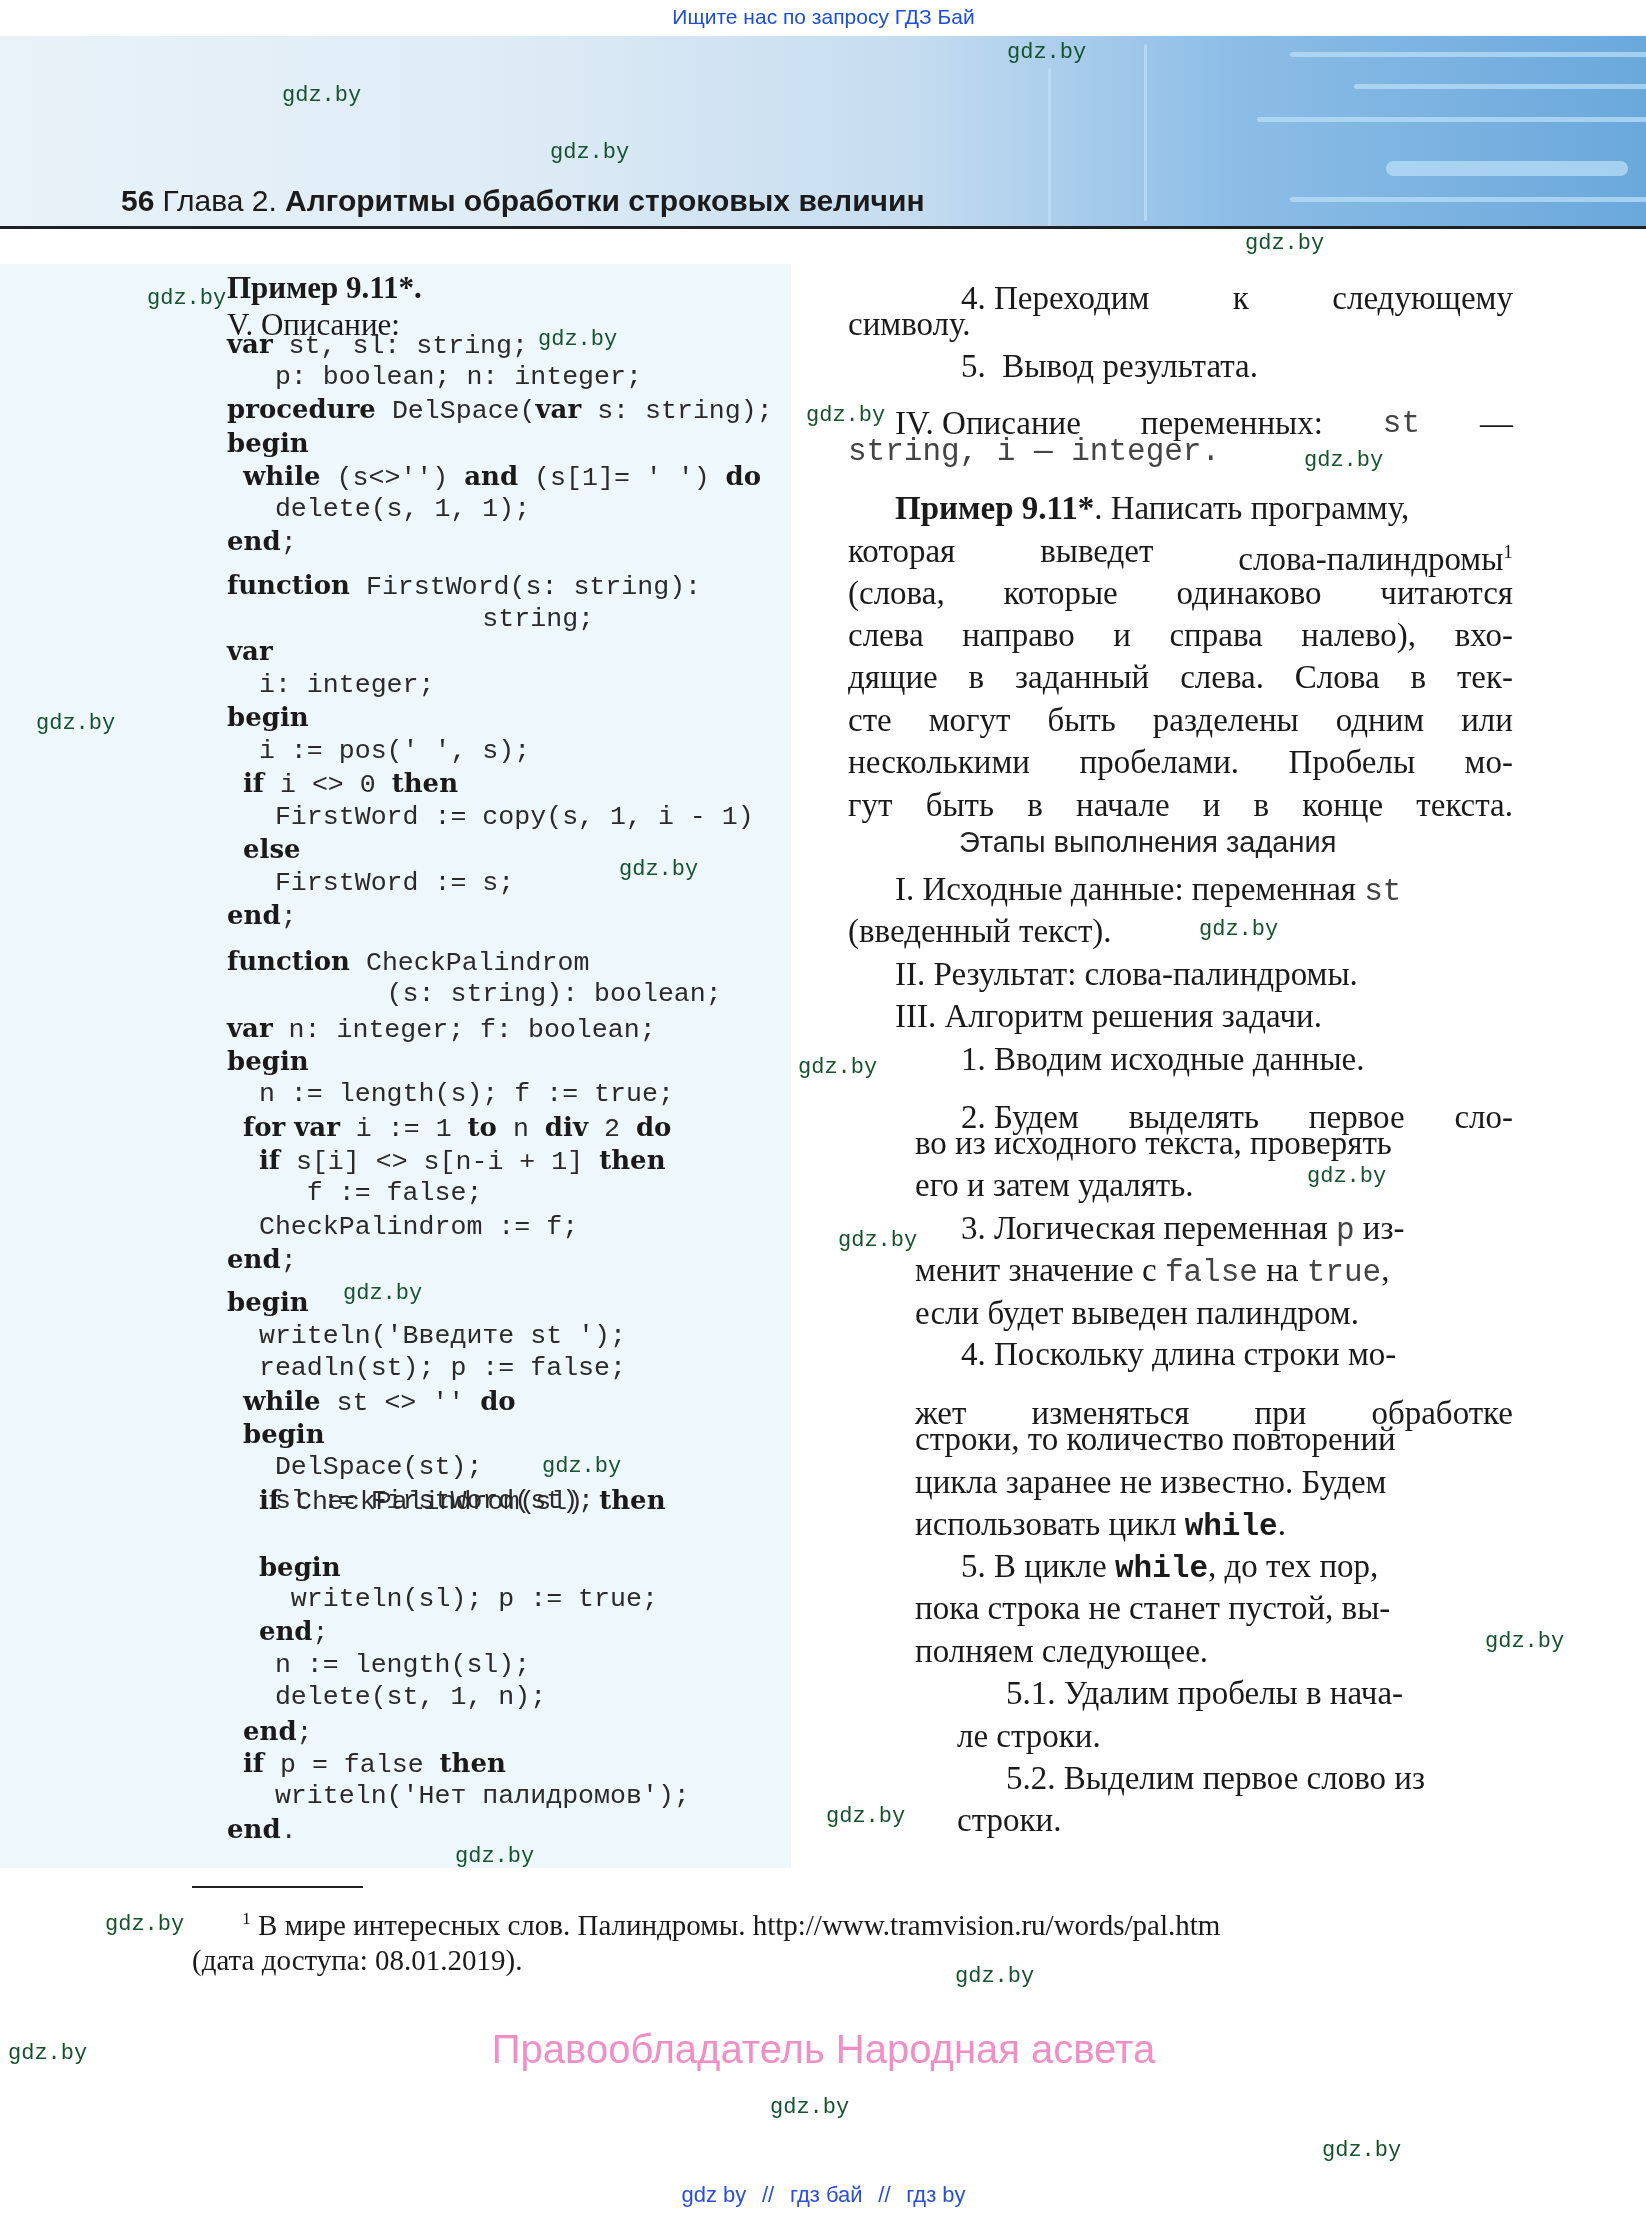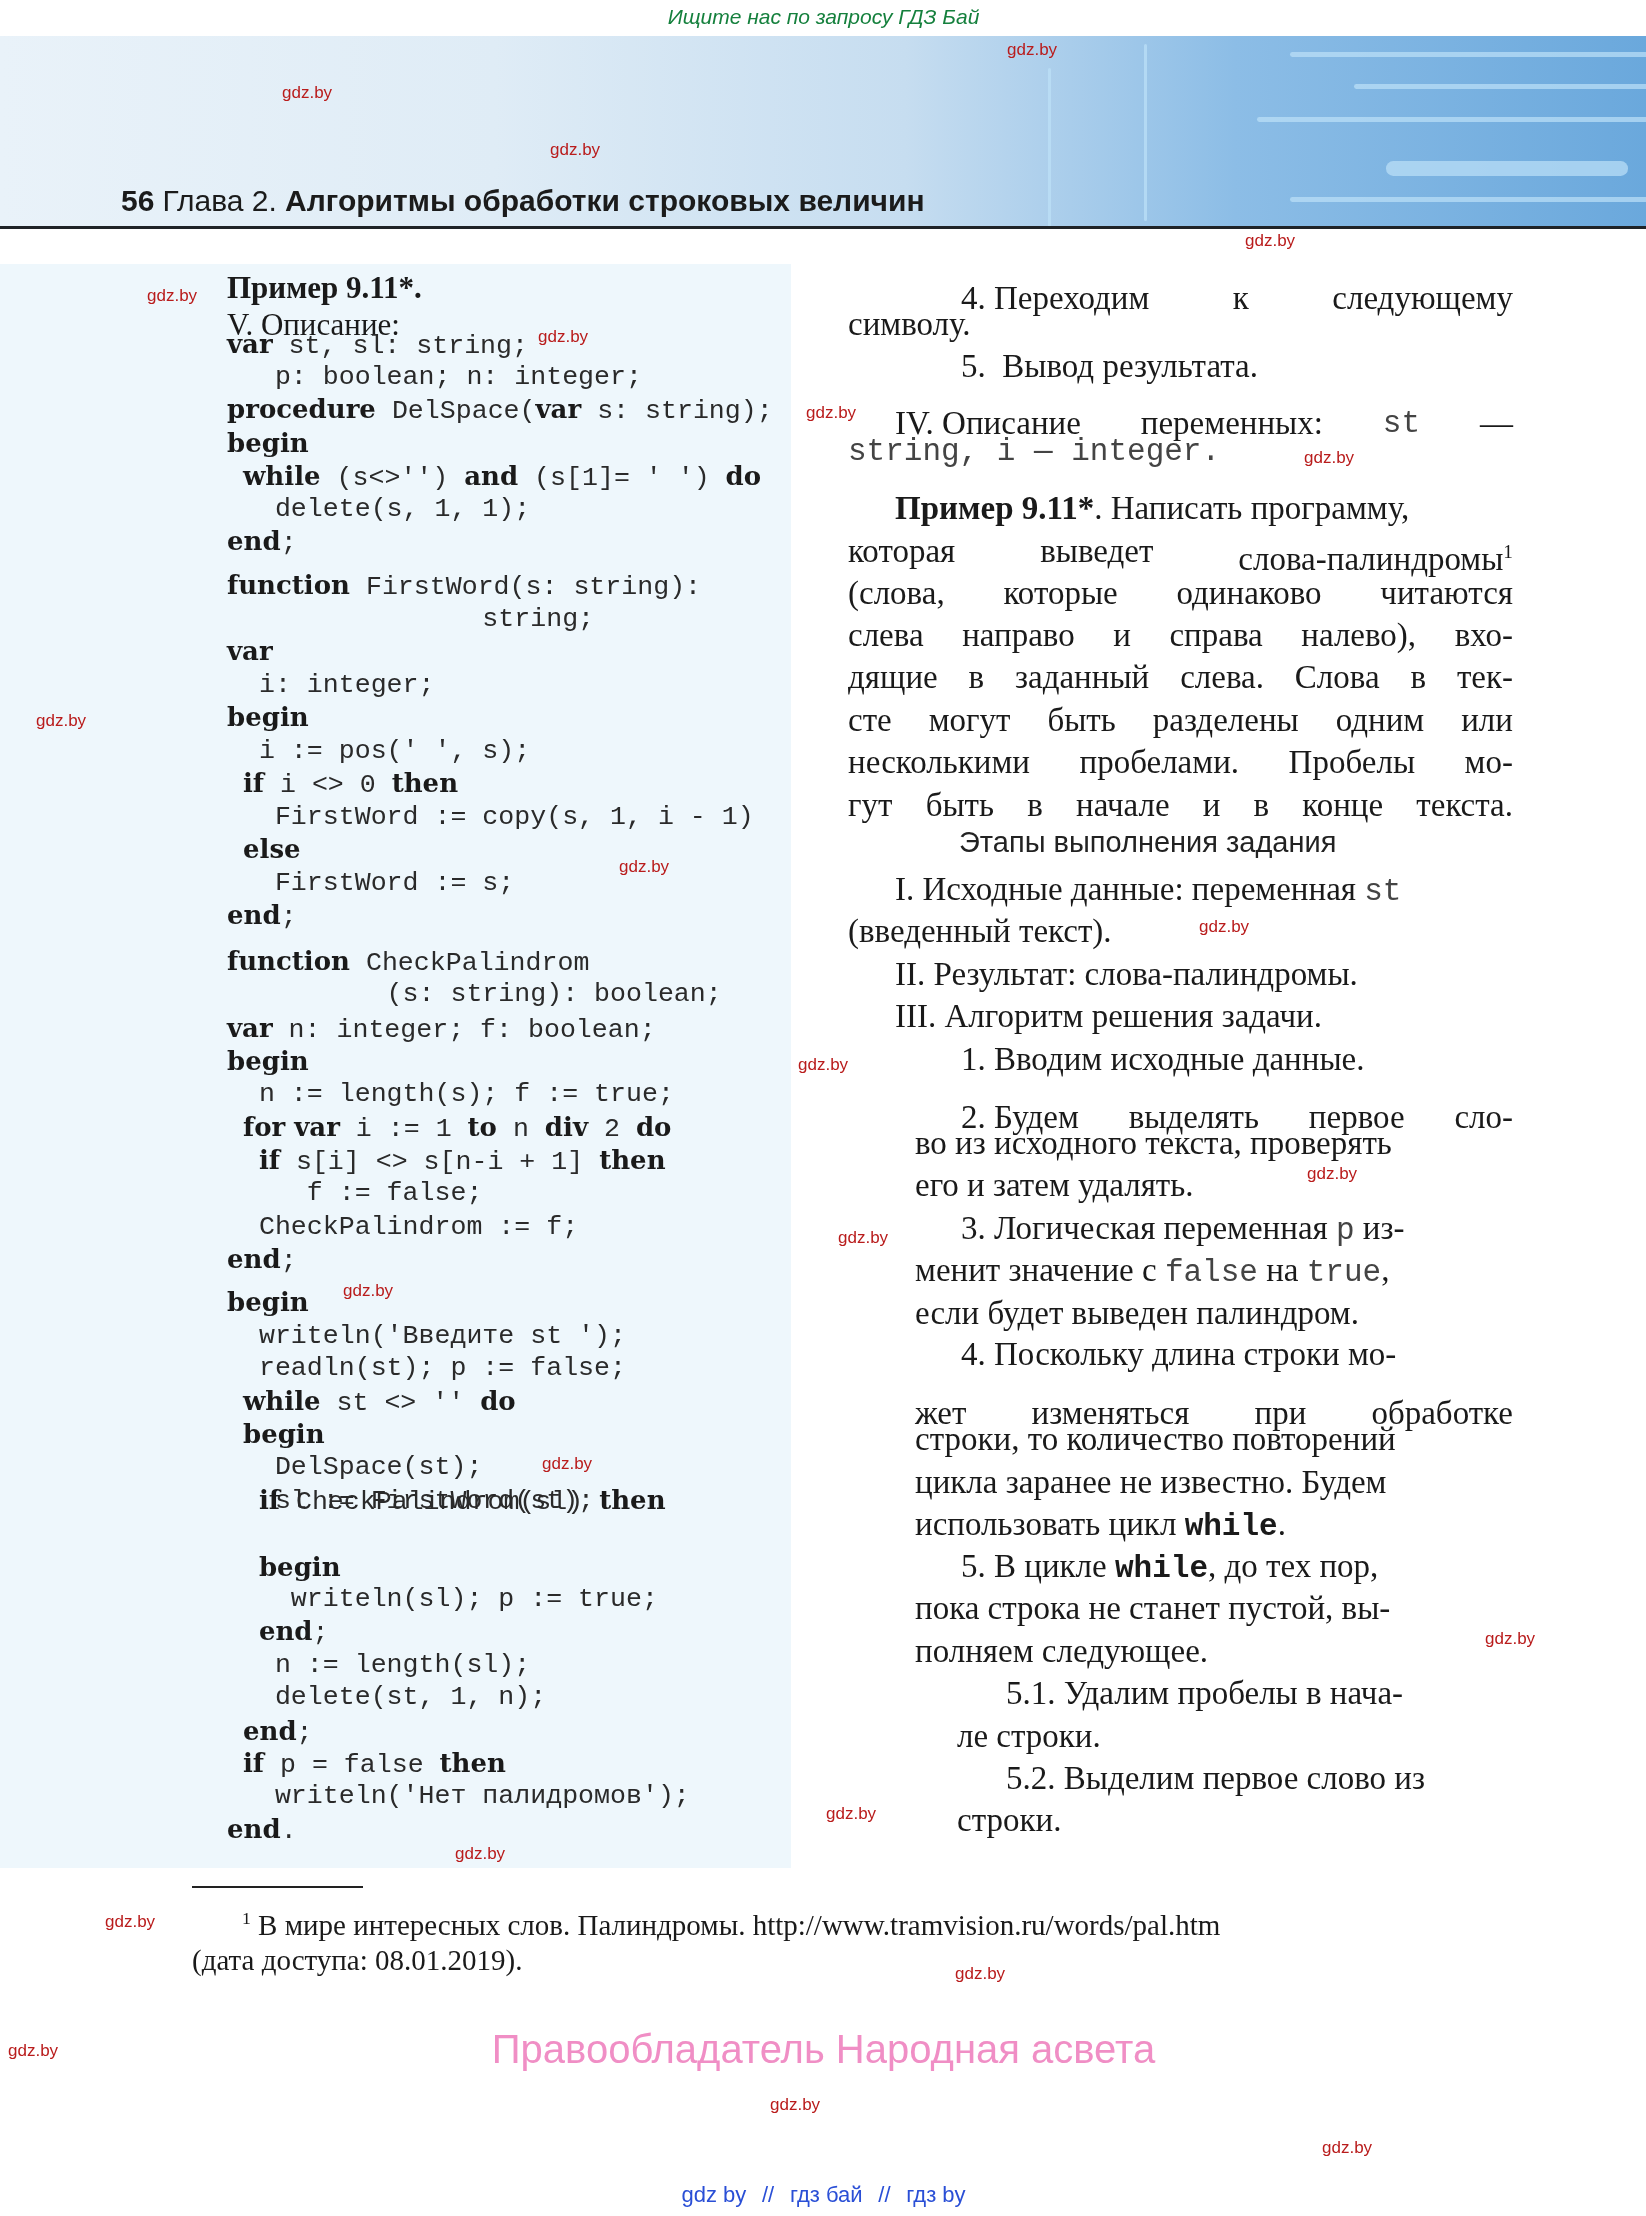--- a/index.html
+++ b/index.html
@@ -4,21 +4,21 @@
 <style>
   html, body { margin: 0; padding: 0; }
   body {
     width: 1647px; height: 2216px; position: relative; overflow: hidden;
     background: #ffffff; color: #1a1a1a;
     font-family: "DejaVu Serif", serif;
   }
   .abs { position: absolute; white-space: pre; }
   .top-search {
     top: 4.8px; left: 0; width: 1647px; text-align: center;
-    font-family: "Liberation Sans", sans-serif; font-size: 21px; color: #15803d; font-style: italic;
+    font-family: "Liberation Sans", sans-serif; font-size: 21px; color: #1d4ed8;
   }
   .banner {
     position: absolute; left: 0; top: 36px; width: 1647px; height: 190px;
     background: linear-gradient(90deg, #e9f2f9 0%, #dfecf6 30%, #c6ddf0 55%, #8cbde6 75%, #6aa8dc 100%);
     overflow: hidden;
   }
   .trace { position: absolute; height: 4.8px; background: rgba(190,225,248,0.7); border-radius: 2.4px; }
   .banner-line { position: absolute; left: 0; top: 226px; width: 1647px; height: 3.2px; background: #1f2327; }
   .header-title {
     top: 184px; left: 121px; font-family: "Liberation Sans", sans-serif;
@@ -44,22 +44,22 @@
     font-size: 33px; color: #1a1a1a; line-height: 39px;
   }
   .rt .mono { font-family: "Liberation Mono", monospace; font-size: 31px; color: #444; }
   .rt .monob { font-family: "Liberation Mono", monospace; font-size: 31px; font-weight: bold; }
   .just { display: flex; justify-content: space-between; margin-top: 16px; }
   .stages-title {
     position: absolute; left: 959px; top: 826px; font-family: "Liberation Sans", sans-serif;
     font-size: 29px; color: #222; white-space: pre;
   }
   .wm {
-    position: absolute; font-family: Liberation Sans, sans-serif; font-size: 17px;
-    color: #b91c1c; white-space: pre;
+    position: absolute; font-family: Liberation Mono, monospace; font-size: 22px;
+    color: #14532d; white-space: pre;
   }
   .footnote-rule { position: absolute; left: 192px; top: 1886px; width: 171px; height: 2.4px; background: #222; }
   .footnote { position: absolute; font-family: "Liberation Serif", serif; font-size: 29px; color: #1a1a1a; white-space: pre; }
   .footnote sup { font-size: 17.7px; }
   .rights {
     position: absolute; left: 0; width: 1647px; top: 2027px; text-align: center;
     font-family: "Liberation Sans", sans-serif; font-size: 40px; color: #f08ec5;
   }
   .bottom-links {
     position: absolute; left: 0; width: 1647px; top: 2182px; text-align: center;

